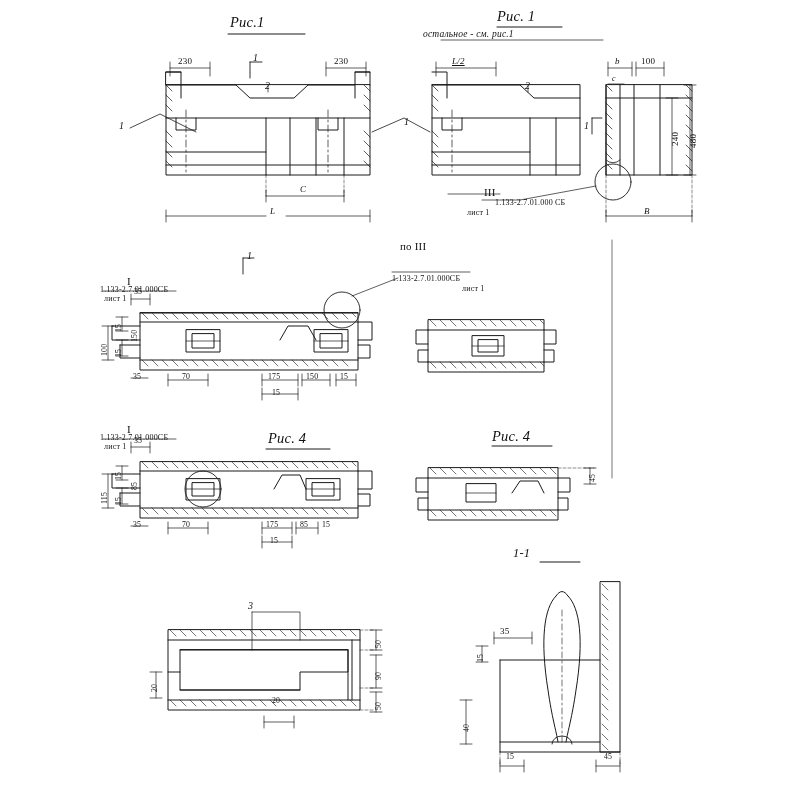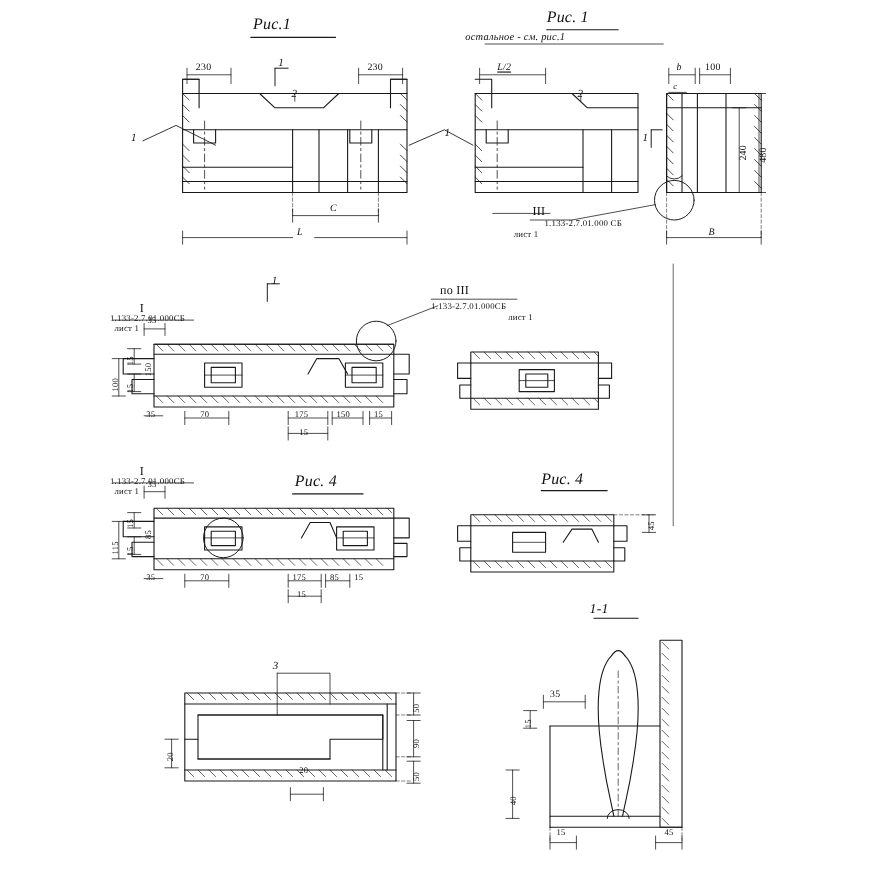--- a/index.html
+++ b/index.html
@@ -336,21 +336,21 @@
 <div class="lbl dim rot" style="left:688px;top:148px;">480</div>
 <div class="lbl dim" style="left:644px;top:206px;font-style:italic;">B</div>
 <div class="lbl rom" style="left:484px;top:186px;">III</div>
 <div class="lbl code" style="left:461px;top:198px;margin-left:34px;">1.133-2.7.01.000 СБ</div>
 <div class="lbl code" style="left:467px;top:208px;">лист 1</div>
 
 <div class="lbl rom" style="left:127px;top:275px;">I</div>
 <div class="lbl code" style="left:100px;top:285px;">1.133-2.7.01.000СБ</div>
 <div class="lbl code" style="left:104px;top:294px;">лист 1</div>
 <div class="lbl num" style="left:247px;top:250px;">1</div>
-<div class="lbl rom" style="left:400px;top:258px;">по III</div>
+<div class="lbl rom" style="left:400px;top:240px;">по III</div>
 <div class="lbl code" style="left:392px;top:274px;">1.133-2.7.01.000СБ</div>
 <div class="lbl code" style="left:462px;top:284px;">лист 1</div>
 
 <div class="lbl dimS" style="left:134px;top:287px;">35</div>
 <div class="lbl dimS rot" style="left:114px;top:332px;">15</div>
 <div class="lbl dimS rot" style="left:130px;top:342px;">150</div>
 <div class="lbl dimS rot" style="left:114px;top:357px;">15</div>
 <div class="lbl dimS rot" style="left:100px;top:356px;">100</div>
 <div class="lbl dimS" style="left:133px;top:372px;">35</div>
 <div class="lbl dimS" style="left:182px;top:372px;">70</div>
@@ -372,21 +372,21 @@
 <div class="lbl dimS rot" style="left:100px;top:504px;">115</div>
 <div class="lbl dimS" style="left:133px;top:520px;">35</div>
 <div class="lbl dimS" style="left:182px;top:520px;">70</div>
 <div class="lbl dimS" style="left:266px;top:520px;">175</div>
 <div class="lbl dimS" style="left:300px;top:520px;">85</div>
 <div class="lbl dimS" style="left:322px;top:520px;">15</div>
 <div class="lbl dimS" style="left:270px;top:536px;">15</div>
 
 <div class="lbl dimS rot" style="left:588px;top:482px;">45</div>
 
-<div class="lbl sec" style="left:536px;top:546px;">1-1</div>
+<div class="lbl sec" style="left:513px;top:546px;">1-1</div>
 
 <div class="lbl num" style="left:248px;top:600px;">3</div>
 <div class="lbl dimS rot" style="left:374px;top:648px;">50</div>
 <div class="lbl dimS rot" style="left:374px;top:680px;">90</div>
 <div class="lbl dimS rot" style="left:374px;top:710px;">50</div>
 <div class="lbl dimS rot" style="left:150px;top:692px;">20</div>
 <div class="lbl dimS" style="left:272px;top:696px;">20</div>
 
 <div class="lbl dim" style="left:500px;top:626px;">35</div>
 <div class="lbl dimS rot" style="left:476px;top:662px;">15</div>

